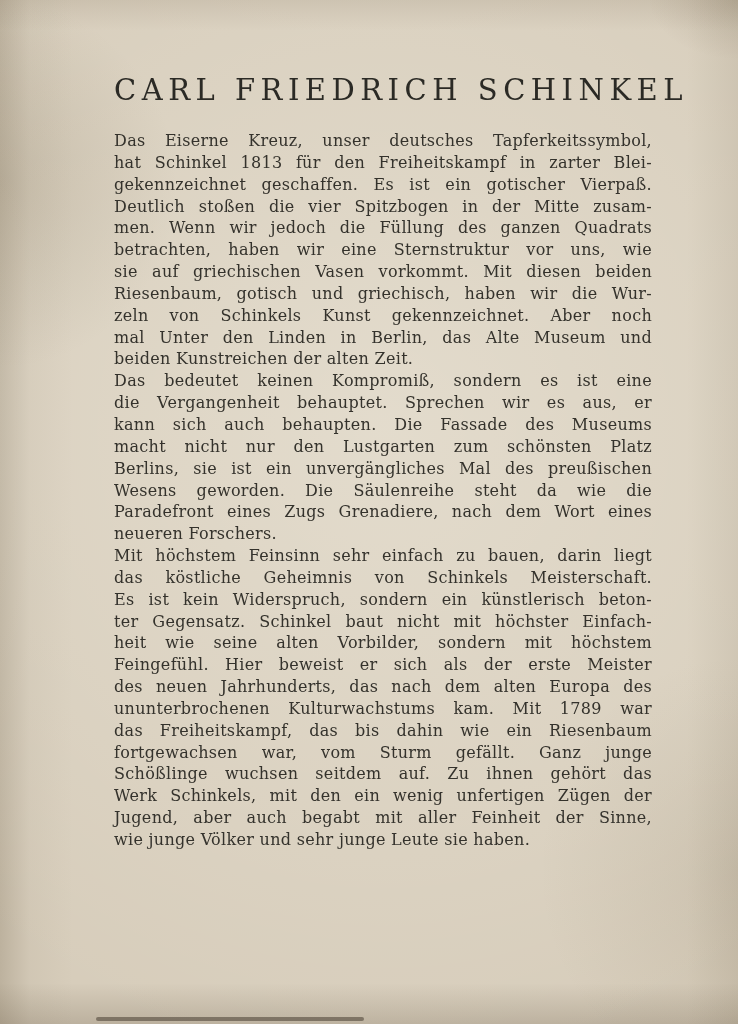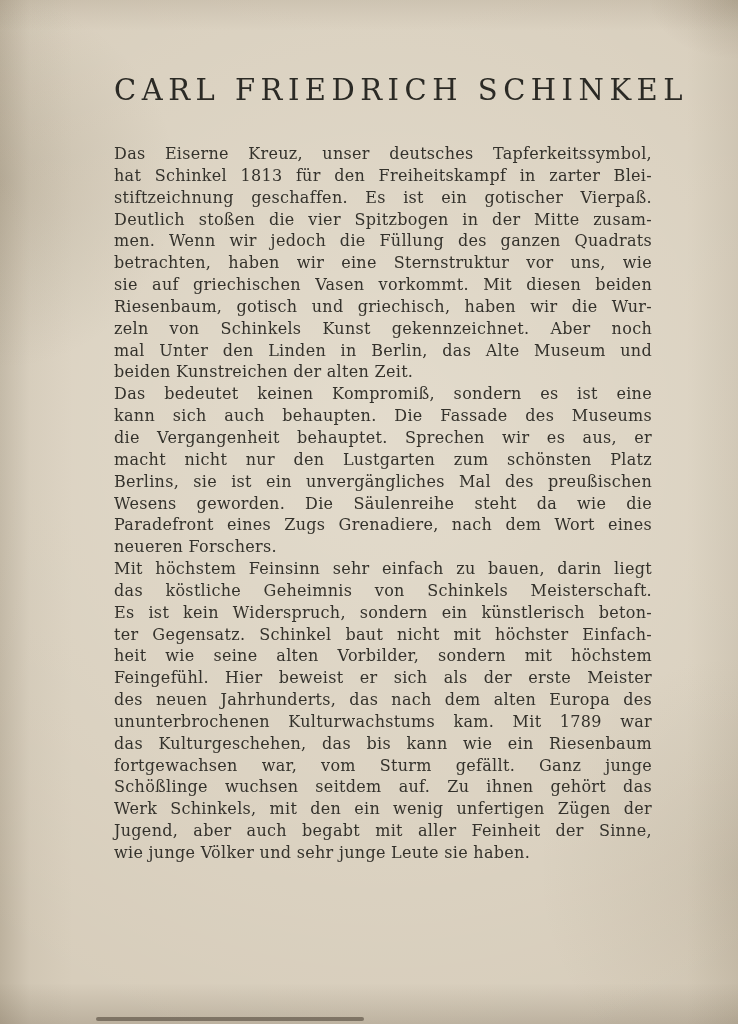--- a/index.html
+++ b/index.html
@@ -23,21 +23,21 @@
     font-family: "DejaVu Serif", "Liberation Serif", serif;
     color: #33312b;
   }
   .content {
     position: absolute;
     left: 114px;
     top: 72px;
     width: 538px;
   }
   .title {
-    margin: 0 0 34px 0;
+    margin: 0 0 21px 0;
     font-size: 29px;
     font-weight: 400;
     line-height: 37px;
     letter-spacing: 5.5px;
     text-align: center;
     white-space: nowrap;
     color: #2b2a25;
   }
   .paragraph {
     margin: 0;
@@ -78,50 +78,50 @@
 <body>
 
 <div class="page">
   <div class="corner-shade"></div>
   <div class="content">
     <h1 class="title">CARL FRIEDRICH SCHINKEL</h1>
     <div class="text-block">
         <div class="paragraph">
           <div class="line">Das Eiserne Kreuz, unser deutsches Tapferkeitssymbol,</div>
           <div class="line">hat Schinkel 1813 für den Freiheitskampf in zarter Blei-</div>
-          <div class="line">stiftzeichnung geschaffen. Es ist ein gotischer Vierpaß.</div>
+          <div class="line">gekennzeichnet geschaffen. Es ist ein gotischer Vierpaß.</div>
           <div class="line">Deutlich stoßen die vier Spitzbogen in der Mitte zusam-</div>
           <div class="line">men. Wenn wir jedoch die Füllung des ganzen Quadrats</div>
           <div class="line">betrachten, haben wir eine Sternstruktur vor uns, wie</div>
           <div class="line">sie auf griechischen Vasen vorkommt. Mit diesen beiden</div>
           <div class="line">Riesenbaum, gotisch und griechisch, haben wir die Wur-</div>
           <div class="line">zeln von Schinkels Kunst gekennzeichnet. Aber noch</div>
           <div class="line">mal Unter den Linden in Berlin, das Alte Museum und</div>
           <div class="line last">beiden Kunstreichen der alten Zeit.</div>
         </div>
         <div class="paragraph">
           <div class="line">Das bedeutet keinen Kompromiß, sondern es ist eine</div>
+          <div class="line">die Vergangenheit behauptet. Sprechen wir es aus, er</div>
           <div class="line">kann sich auch behaupten. Die Fassade des Museums</div>
-          <div class="line">die Vergangenheit behauptet. Sprechen wir es aus, er</div>
           <div class="line">macht nicht nur den Lustgarten zum schönsten Platz</div>
           <div class="line">Berlins, sie ist ein unvergängliches Mal des preußischen</div>
           <div class="line">Wesens geworden. Die Säulenreihe steht da wie die</div>
           <div class="line">Paradefront eines Zugs Grenadiere, nach dem Wort eines</div>
           <div class="line last">neueren Forschers.</div>
         </div>
         <div class="paragraph">
           <div class="line">Mit höchstem Feinsinn sehr einfach zu bauen, darin liegt</div>
           <div class="line">das köstliche Geheimnis von Schinkels Meisterschaft.</div>
           <div class="line">Es ist kein Widerspruch, sondern ein künstlerisch beton-</div>
           <div class="line">ter Gegensatz. Schinkel baut nicht mit höchster Einfach-</div>
           <div class="line">heit wie seine alten Vorbilder, sondern mit höchstem</div>
           <div class="line">Feingefühl. Hier beweist er sich als der erste Meister</div>
           <div class="line">des neuen Jahrhunderts, das nach dem alten Europa des</div>
           <div class="line">ununterbrochenen Kulturwachstums kam. Mit 1789 war</div>
-          <div class="line">das Kulturgeschehen, das bis kann wie ein Riesenbaum</div>
+          <div class="line">das Freiheitskampf, das bis dahin wie ein Riesenbaum</div>
           <div class="line">fortgewachsen war, vom Sturm gefällt. Ganz junge</div>
           <div class="line">Schößlinge wuchsen seitdem auf. Zu ihnen gehört das</div>
           <div class="line">Werk Schinkels, mit den ein wenig unfertigen Zügen der</div>
           <div class="line">Jugend, aber auch begabt mit aller Feinheit der Sinne,</div>
           <div class="line last">wie junge Völker und sehr junge Leute sie haben.</div>
         </div>
       </div>
   </div>
   <div class="bottom-mark"></div>
 </div>

